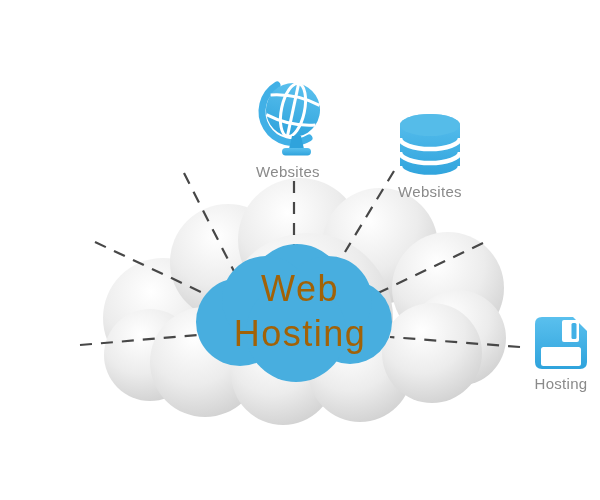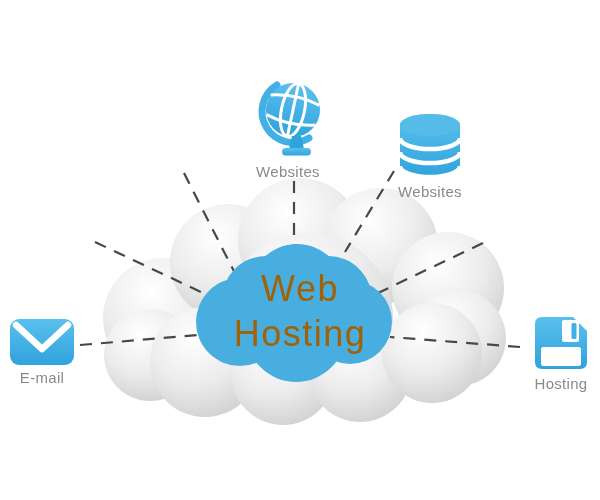--- a/index.html
+++ b/index.html
@@ -119,21 +119,14 @@
   <div class="node" style="left:516px;top:314px;width:90px">
     <svg width="58" height="58" viewBox="0 0 58 58">
       <path d="M10 3 H41 L55 17 V48 Q55 55 48 55 H10 Q3 55 3 48 V10 Q3 3 10 3 Z" fill="url(#bg)"></path>
       <rect x="30" y="6" width="17" height="22" rx="2" fill="#fff"></rect>
       <rect x="39.5" y="9" width="5" height="16" rx="1.5" fill="#41b0e6"></rect>
       <rect x="9" y="33" width="40" height="19" rx="2.5" fill="#fff"></rect>
     </svg>
     <span class="lbl">Hosting</span>
   </div>
 
-  <div class="node" style="left:0px;top:318px;width:84px">
-    <svg width="66" height="48" viewBox="0 0 66 48">
-      <rect x="1" y="1" width="64" height="46" rx="9" fill="url(#bg)"></rect>
-      <path d="M7 7 L33 31 L59 7" stroke="#fff" stroke-width="6.5" fill="none" stroke-linejoin="round" stroke-linecap="round"></path>
-    </svg>
-    <span class="lbl">E-mail</span>
-  </div>
 
 </div>
 
 </body></html>

